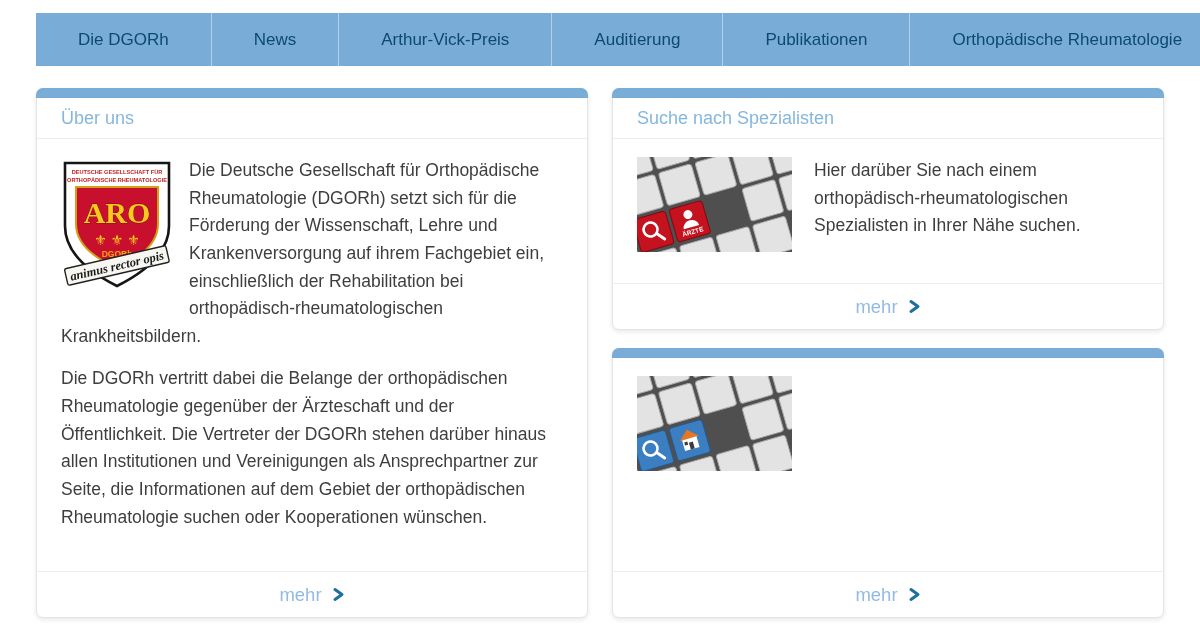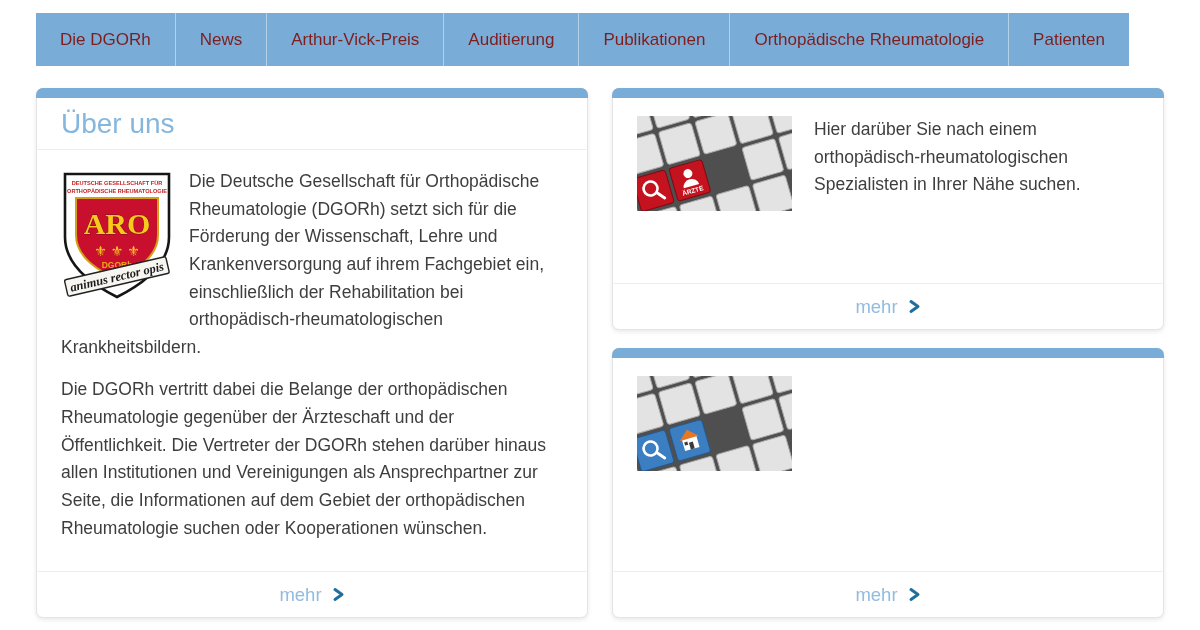--- a/index.html
+++ b/index.html
@@ -2,34 +2,34 @@
 <html><head>
 <meta charset="utf-8">
 <style>
   * { margin:0; padding:0; box-sizing:border-box; }
   html,body { width:1200px; height:630px; background:#fff; overflow:hidden; }
   body { position:relative; font-family:"Liberation Sans","DejaVu Sans",sans-serif; }
 
   
   .nav { position:absolute; left:36px; top:13px; display:flex; }
   .nav-item {
-    background:#79acd6; color:#7f1d1d; font-size:17px; line-height:53px;
-    padding:0 24px; cursor:pointer; white-space:nowrap;
+    background:#79acd6; color:#0c4a6e; font-size:17px; line-height:53px;
+    padding:0 42px; cursor:pointer; white-space:nowrap;
     border-right:1px solid rgba(255,255,255,.45);
   }
   .nav-item:last-child { border-right:none; }
 
   
   .card {
     position:absolute; background:#fff; border:1px solid #e4e4e4;
     border-radius:7px; box-shadow:0 2px 5px rgba(0,0,0,.09);
   }
   .topbar { height:10px; background:#79acd6; border-radius:7px 7px 0 0; margin:-1px -1px 0 -1px; }
   .card-title {
-    padding:10px 24px 9px; font-size:28px; font-weight:400;
+    padding:10px 24px 9px; font-size:18px; font-weight:400;
     color:#85b7de; border-bottom:1px solid #ededed;
   }
   .card-body { padding:18px 24px 0; font-size:17.5px; color:#3e3e3e; line-height:1.58; }
   .card-footer {
     position:absolute; left:0; right:0; bottom:0; height:46px;
     border-top:1px solid #ededed; display:flex; align-items:center;
     justify-content:center; gap:9px; padding:0 22px; cursor:pointer;
   }
   .more-label { color:#91bbdf; font-size:18.5px; }
   .chevron svg { display:block; }
@@ -86,20 +86,21 @@
     <span class="chevron">
       <svg width="14" height="15" viewBox="0 0 14 15">
           <polyline points="4,2.5 11,7.5 4,12.5" fill="none" stroke="#1e6f9c" stroke-width="3" stroke-linecap="round" stroke-linejoin="round"></polyline>
         </svg>
     </span>
   </div>
 </section>
 
 <section class="card" id="card-spec">
   <div class="topbar"></div>
+  <h2 class="card-title">Suche nach Spezialisten</h2>
   <div class="card-body teaser-body">
     <span class="kb-img">
       <svg viewBox="0 0 155 95" width="155" height="95" aria-hidden="true">
         <rect width="155" height="95" fill="#4f4f4f"></rect>
         <g transform="rotate(-16 77 47)">
           <g fill="#e3e3e3" stroke="#a9a9a9" stroke-width="1">
             <rect x="-44" y="-36" width="34" height="34" rx="3"></rect>
               <rect x="-6" y="-36" width="34" height="34" rx="3"></rect>
               <rect x="32" y="-36" width="34" height="34" rx="3"></rect>
               <rect x="70" y="-36" width="34" height="34" rx="3"></rect>

